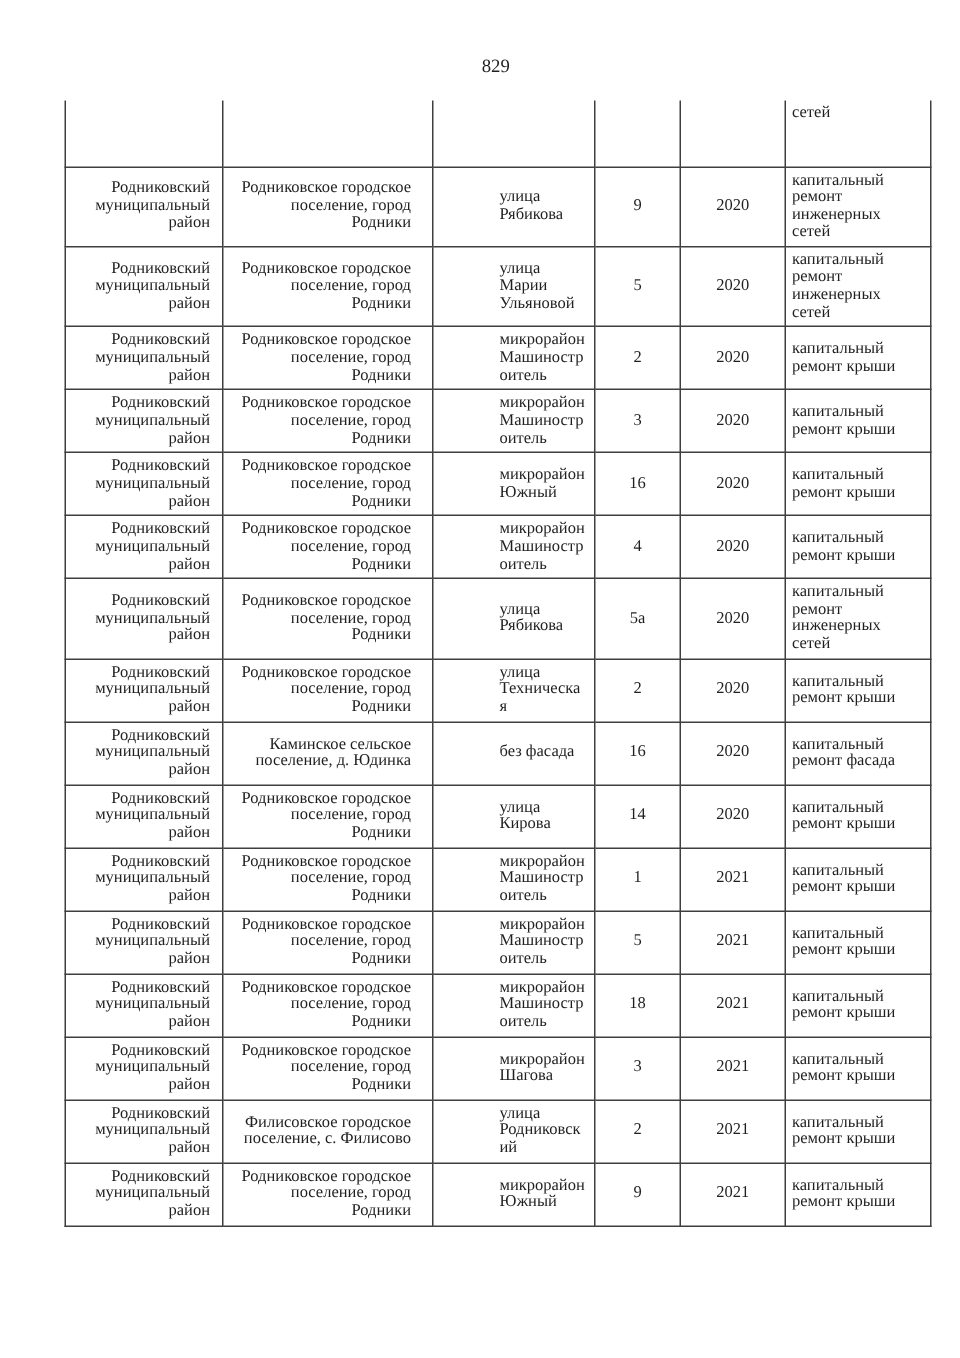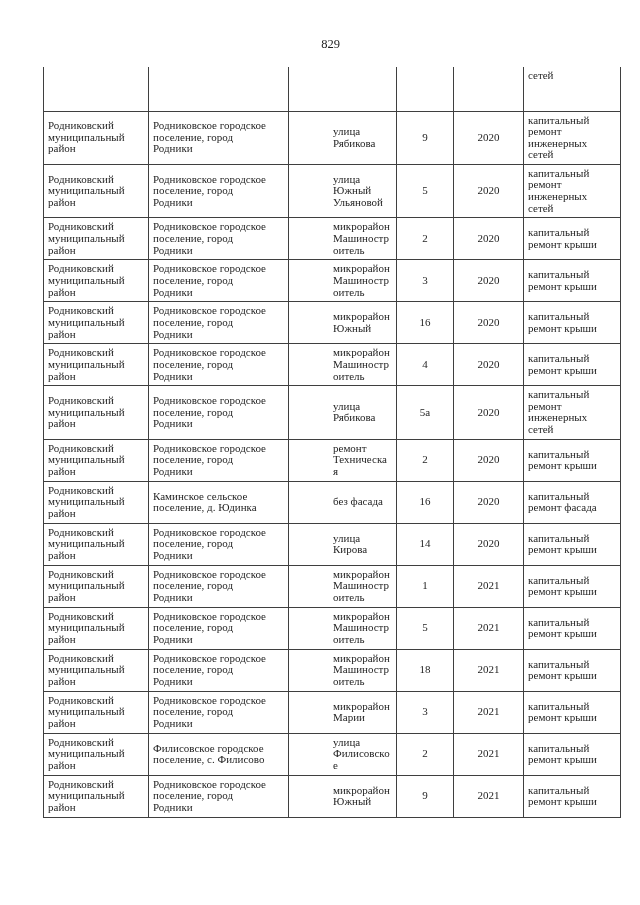--- a/index.html
+++ b/index.html
@@ -40,22 +40,22 @@
     padding: 3px 4px;
     height: 42px; 
     overflow: hidden;
     word-wrap: break-word;
   }
   tr.continuation td {
     border-top: none;
     vertical-align: top;
     height: 44px;
   }
-  td.c-district   { padding-right: 8px; }
-  td.c-settlement { padding-right: 14px; }
+  td.c-district   { padding-right: 8px; text-align: right; }
+  td.c-settlement { padding-right: 14px; text-align: right; }
   td.c-street     { padding-right: 6px; padding-left: 44px; }
   td.c-house, td.c-year { text-align: center; }
   td.c-work       { padding-right: 5px; }
 </style>
 </head>
 <body>
 
 <div class="page">
 
   <div class="page-number">829</div>
@@ -82,21 +82,21 @@
           <td class="c-district">Родниковский муниципальный район</td>
           <td class="c-settlement">Родниковское городское поселение, город Родники</td>
           <td class="c-street">улица Рябикова</td>
           <td class="c-house">9</td>
           <td class="c-year">2020</td>
           <td class="c-work">капитальный ремонт инженерных сетей</td>
         </tr>
         <tr>
           <td class="c-district">Родниковский муниципальный район</td>
           <td class="c-settlement">Родниковское городское поселение, город Родники</td>
-          <td class="c-street">улица Южный Ульяновой</td>
+          <td class="c-street">улица Марии Ульяновой</td>
           <td class="c-house">5</td>
           <td class="c-year">2020</td>
           <td class="c-work">капитальный ремонт инженерных сетей</td>
         </tr>
         <tr>
           <td class="c-district">Родниковский муниципальный район</td>
           <td class="c-settlement">Родниковское городское поселение, город Родники</td>
           <td class="c-street">микрорайон Машиностроитель</td>
           <td class="c-house">2</td>
           <td class="c-year">2020</td>
@@ -130,21 +130,21 @@
           <td class="c-district">Родниковский муниципальный район</td>
           <td class="c-settlement">Родниковское городское поселение, город Родники</td>
           <td class="c-street">улица Рябикова</td>
           <td class="c-house">5а</td>
           <td class="c-year">2020</td>
           <td class="c-work">капитальный ремонт инженерных сетей</td>
         </tr>
         <tr>
           <td class="c-district">Родниковский муниципальный район</td>
           <td class="c-settlement">Родниковское городское поселение, город Родники</td>
-          <td class="c-street">ремонт Техническая</td>
+          <td class="c-street">улица Техническая</td>
           <td class="c-house">2</td>
           <td class="c-year">2020</td>
           <td class="c-work">капитальный ремонт крыши</td>
         </tr>
         <tr>
           <td class="c-district">Родниковский муниципальный район</td>
           <td class="c-settlement">Каминское сельское поселение, д. Юдинка</td>
           <td class="c-street">без фасада</td>
           <td class="c-house">16</td>
           <td class="c-year">2020</td>
@@ -178,29 +178,29 @@
           <td class="c-district">Родниковский муниципальный район</td>
           <td class="c-settlement">Родниковское городское поселение, город Родники</td>
           <td class="c-street">микрорайон Машиностроитель</td>
           <td class="c-house">18</td>
           <td class="c-year">2021</td>
           <td class="c-work">капитальный ремонт крыши</td>
         </tr>
         <tr>
           <td class="c-district">Родниковский муниципальный район</td>
           <td class="c-settlement">Родниковское городское поселение, город Родники</td>
-          <td class="c-street">микрорайон Марии</td>
+          <td class="c-street">микрорайон Шагова</td>
           <td class="c-house">3</td>
           <td class="c-year">2021</td>
           <td class="c-work">капитальный ремонт крыши</td>
         </tr>
         <tr>
           <td class="c-district">Родниковский муниципальный район</td>
           <td class="c-settlement">Филисовское городское поселение, с. Филисово</td>
-          <td class="c-street">улица Филисовское</td>
+          <td class="c-street">улица Родниковский</td>
           <td class="c-house">2</td>
           <td class="c-year">2021</td>
           <td class="c-work">капитальный ремонт крыши</td>
         </tr>
         <tr>
           <td class="c-district">Родниковский муниципальный район</td>
           <td class="c-settlement">Родниковское городское поселение, город Родники</td>
           <td class="c-street">микрорайон Южный</td>
           <td class="c-house">9</td>
           <td class="c-year">2021</td>

